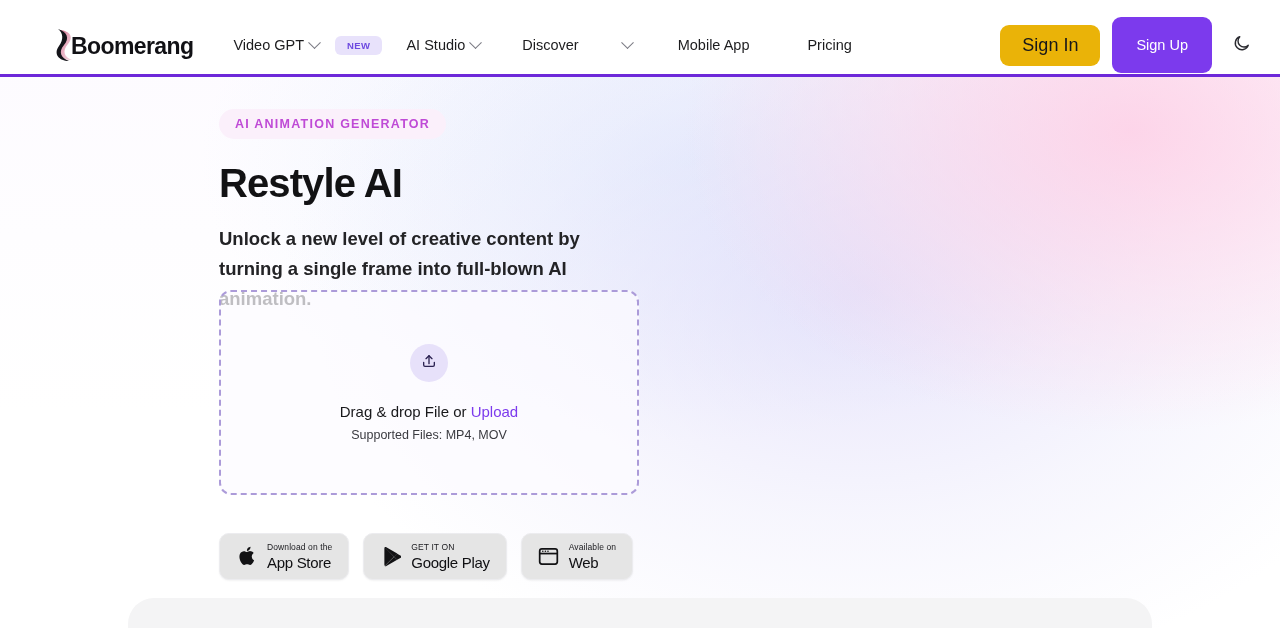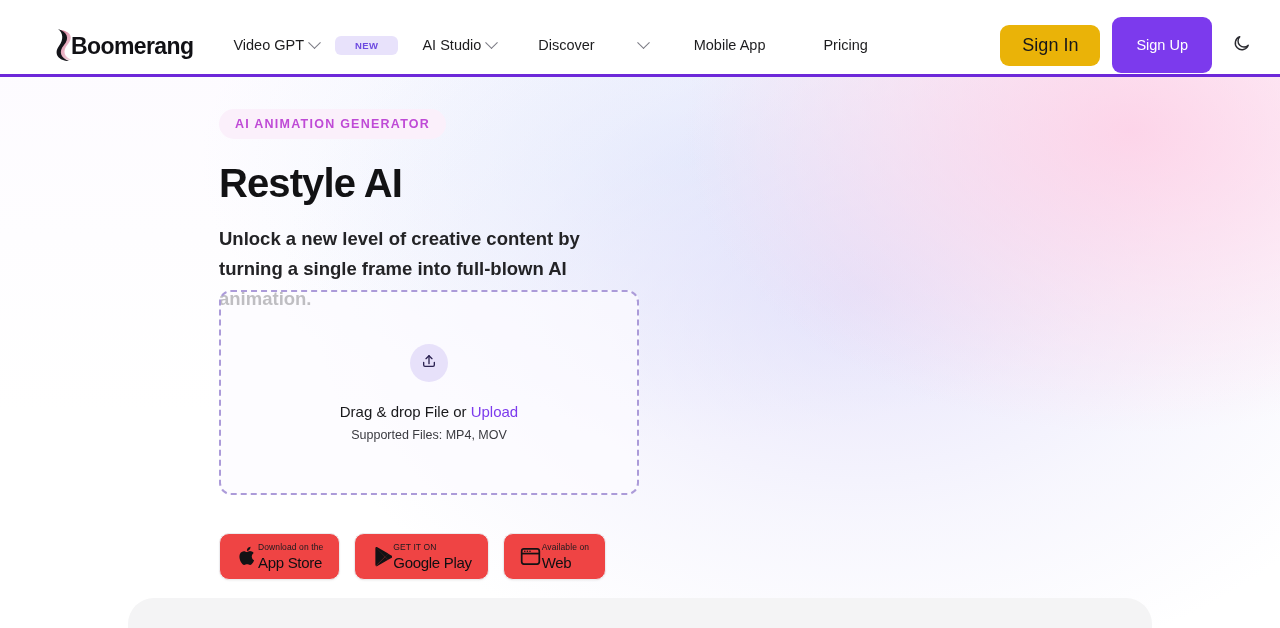--- a/index.html
+++ b/index.html
@@ -108,21 +108,21 @@
     border-right: 1.4px solid #7b7b84;
     border-bottom: 1.4px solid #7b7b84;
     transform: rotate(45deg) translate(-2px, -2px);
   }
   .new-badge {
     background: #e8e2fb;
     color: #6d4ae0;
     font-size: 9.5px;
     font-weight: 700;
     letter-spacing: 0.4px;
-    padding: 4px 20px;
+    padding: 4px 12px;
     border-radius: 6px;
     margin-left: 2px;
     margin-right: 10px;
   }
 
   .header-right {
     margin-left: auto;
     margin-right: 22px;
     display: flex;
     align-items: center;
@@ -240,21 +240,22 @@
     position: absolute;
     left: 219px;
     top: 533px;
     display: flex;
     gap: 14px;
     z-index: 5;
   }
   .store-btn {
     display: flex;
     align-items: center;
-    background: #ef4444;
+    gap: 9px;
+    background: #e5e5e5;
     border: 1px solid #ececef;
     border-radius: 10px;
     padding: 9px 16px;
     cursor: pointer;
     box-shadow: 0 1px 2px rgba(16, 16, 20, 0.05);
   }
   .store-icon {
     display: flex;
     align-items: center;
     justify-content: center;

